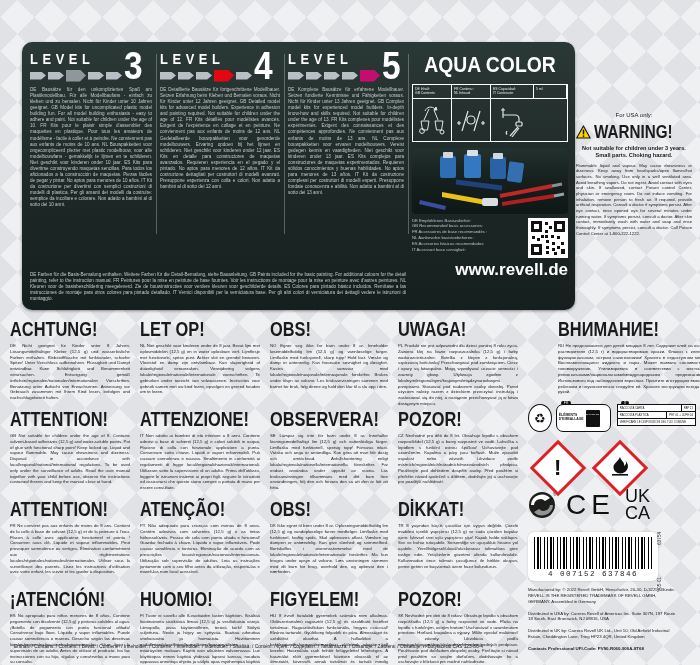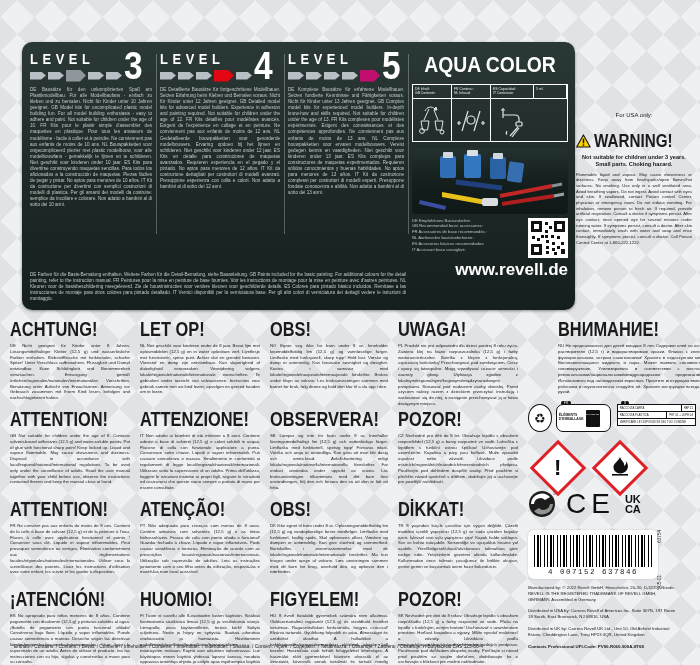--- a/index.html
+++ b/index.html
@@ -35,21 +35,21 @@
   .ctable .bc{border-right:1px solid #fff;height:42px;display:flex;align-items:center;justify-content:center;}
   .ctable .bc:last-child{border-right:none;}
   .bc svg{display:block;}
   .photo{margin-top:6px;border-radius:4px;overflow:hidden;height:66px;}
   .accrow{display:flex;justify-content:space-between;margin-top:4px;}
   .acclist{font-size:4.2px;line-height:1.4;white-space:pre-line;color:#b9c3c0;width:100px;}
   .site{margin-top:2px;text-align:right;font-size:17px;font-weight:bold;color:#fff;}
   
   .usa{position:absolute;left:576px;top:112px;width:116px;color:#1a1a1a;}
   .usafor{font-size:6px;text-align:center;}
-  .warnrow{display:flex;align-items:center;justify-content:center;gap:3px;margin-top:12px;}
+  .warnrow{display:flex;align-items:center;justify-content:center;gap:3px;margin-top:3px;}
   .warntitle{font-weight:bold;font-size:19px;transform:scaleX(.8);transform-origin:left;}
   .usasub{font-size:5.6px;font-weight:bold;text-align:center;margin-top:2px;white-space:pre-line;line-height:1.3;}
   .usabody{font-size:4.2px;line-height:1.35;text-align:justify;margin-top:3px;}
   
   .warn{position:absolute;color:#1a1a1a;}
   .wtitle{font-weight:bold;font-size:21px;line-height:1;transform:scaleX(.78);transform-origin:left;white-space:nowrap;margin-bottom:4px;}
   .wbody{font-size:4.3px;line-height:1.35;text-align:justify;}
   
   .rc{position:absolute;left:528px;top:404px;width:168px;color:#1a1a1a;}
   .recyrow{display:flex;align-items:flex-start;gap:4px;}
@@ -63,21 +63,21 @@
   .itrow{display:flex;border-bottom:.5px solid #111;}
   .itrow span{padding:1px 2px;}
   .itrow span:first-child{flex:1;border-right:.5px solid #111;}
   .itfoot{padding:1px 2px;}
   .ghsrow{display:flex;gap:22px;margin:16px 0 0 10px;}
   .ghs{width:34px;height:34px;border:3px solid #dd1f26;background:#fff;transform:rotate(45deg);display:flex;align-items:center;justify-content:center;}
   .ghs .inner{transform:rotate(-45deg);font-weight:900;font-size:22px;color:#111;line-height:1;}
   .marksrow{display:flex;align-items:center;gap:10px;}
   .greendot{width:28px;height:28px;}
   .cemark{font-size:28px;letter-spacing:5px;color:#111;font-weight:500;}
-  .ukca{font-weight:bold;font-size:11px;line-height:.95;color:#111;}
+  .ukca{font-weight:normal;font-size:18px;line-height:.95;color:#111;}
   .bcwrap{position:relative;margin-top:10px;width:132px;}
   .bcbox{background:#fff;border-radius:6px;width:118px;padding:5px 6px 3px;box-shadow:0 0 2px rgba(0,0,0,.2);}
   .bars{height:32px;background-image:repeating-linear-gradient(90deg,#000 0 1px,#fff 1px 3px,#000 3px 5px,#fff 5px 6px,#000 6px 7px,#fff 7px 10px,#000 10px 11px,#fff 11px 13px);}
   .digits{font-family:"Liberation Mono",monospace;font-size:7.5px;letter-spacing:1.5px;text-align:center;margin-top:1px;}
   .bcside{position:absolute;right:-2px;top:0;height:60px;display:flex;flex-direction:column;justify-content:space-between;font-size:4.6px;color:#333;}
   .bcside span{writing-mode:vertical-rl;transform:rotate(180deg);}
   .mfg{font-size:4.3px;line-height:1.35;margin-top:6px;width:152px;}
   .ufi{font-size:4.4px;font-weight:bold;margin-top:6px;width:152px;}
   
   .strip{position:absolute;left:14px;top:644px;width:648px;font-size:4.8px;color:#222;}

